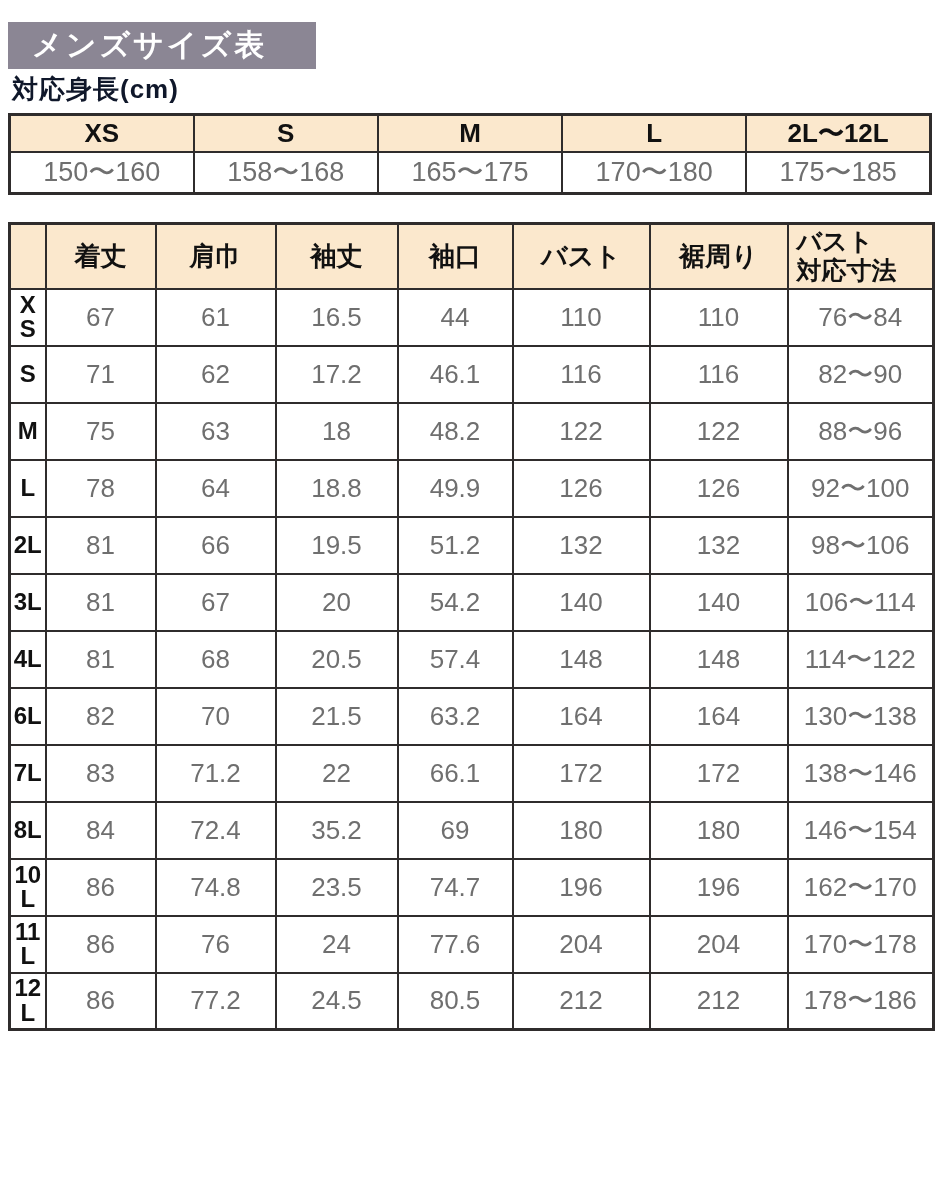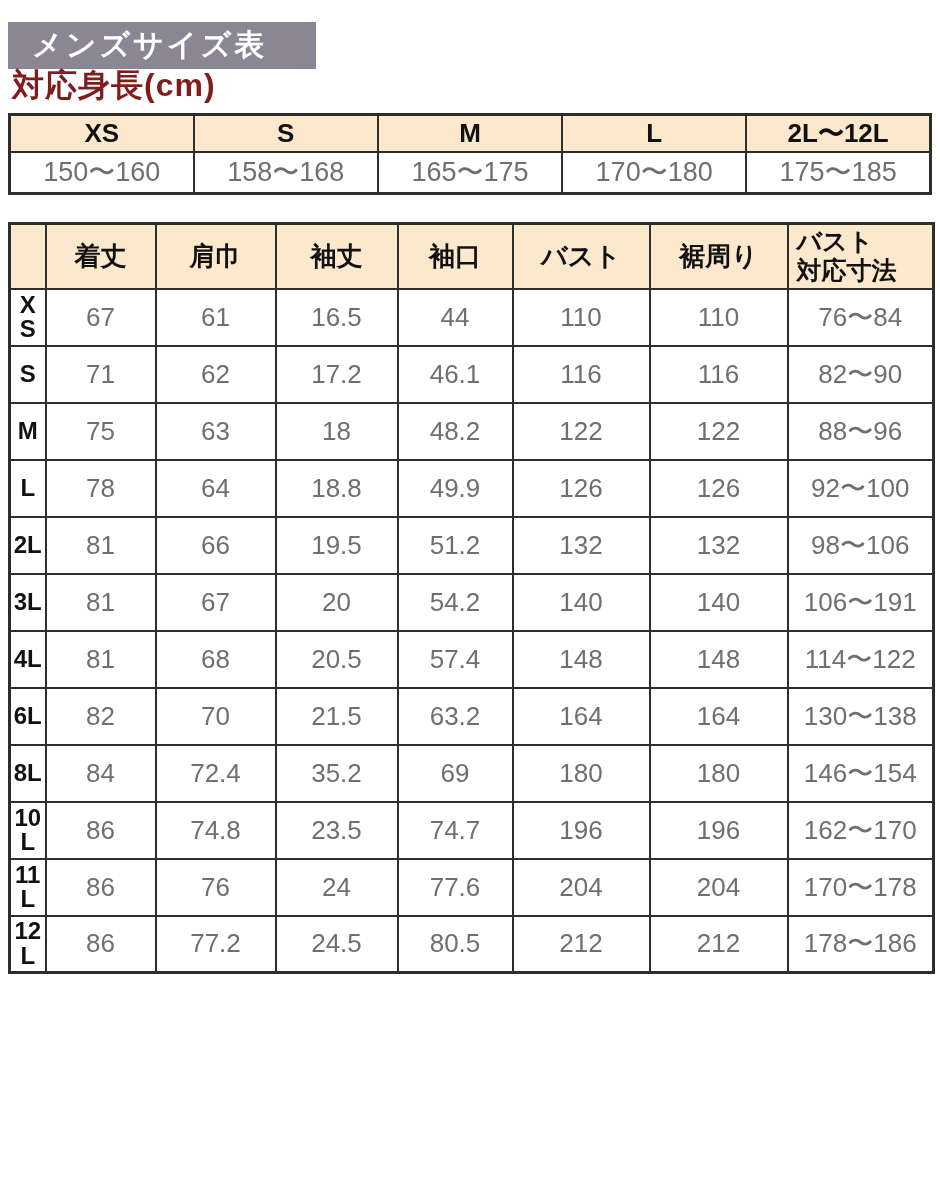--- a/index.html
+++ b/index.html
@@ -1,22 +1,22 @@
 <!DOCTYPE html>
 <html><head>
 <meta charset="utf-8">
 <style>
   * { margin:0; padding:0; box-sizing:border-box; }
   html,body { width:940px; height:1200px; background:#ffffff;
     font-family:"Liberation Sans","DejaVu Sans",sans-serif; }
   .banner { position:absolute; left:8px; top:22px; width:308px; height:47px;
     background:#8b8694; color:#ffffff; font-size:30px; font-weight:bold;
     display:flex; align-items:center; padding-left:24px; letter-spacing:3px; }
-  .height-label { position:absolute; left:12px; top:64px; font-size:32px;
-    font-weight:bold; color:#7f1d1d; letter-spacing:1px; }
+  .height-label { position:absolute; left:12px; top:72px; font-size:26px;
+    font-weight:bold; color:#0f172a; letter-spacing:1px; }
   table { border-collapse:collapse; table-layout:fixed; }
   .height-table { position:absolute; left:8px; top:113px; width:924px;
     border:3px solid #2f2c2c; }
   .height-table th, .height-table td { border:2px solid #2f2c2c; text-align:center; }
   .height-table th { background:#fbe8cd; color:#111111; font-size:26px;
     font-weight:bold; height:31px; }
   .height-table td { color:#6f6f6f; font-size:27px; height:41px; }
   .size-table { position:absolute; left:8px; top:222px; width:924px;
     border:3px solid #2f2c2c; }
   .size-table th, .size-table td { border:2px solid #2f2c2c; }
@@ -145,21 +145,21 @@
     <td class="val">98〜106</td>
   </tr>
       <tr>
     <th class="size-cell">3L</th>
     <td class="val">81</td>
     <td class="val">67</td>
     <td class="val">20</td>
     <td class="val">54.2</td>
     <td class="val">140</td>
     <td class="val">140</td>
-    <td class="val">106〜191</td>
+    <td class="val">106〜114</td>
   </tr>
       <tr>
     <th class="size-cell">4L</th>
     <td class="val">81</td>
     <td class="val">68</td>
     <td class="val">20.5</td>
     <td class="val">57.4</td>
     <td class="val">148</td>
     <td class="val">148</td>
     <td class="val">114〜122</td>
@@ -168,20 +168,30 @@
     <th class="size-cell">6L</th>
     <td class="val">82</td>
     <td class="val">70</td>
     <td class="val">21.5</td>
     <td class="val">63.2</td>
     <td class="val">164</td>
     <td class="val">164</td>
     <td class="val">130〜138</td>
   </tr>
       <tr>
+    <th class="size-cell">7L</th>
+    <td class="val">83</td>
+    <td class="val">71.2</td>
+    <td class="val">22</td>
+    <td class="val">66.1</td>
+    <td class="val">172</td>
+    <td class="val">172</td>
+    <td class="val">138〜146</td>
+  </tr>
+      <tr>
     <th class="size-cell">8L</th>
     <td class="val">84</td>
     <td class="val">72.4</td>
     <td class="val">35.2</td>
     <td class="val">69</td>
     <td class="val">180</td>
     <td class="val">180</td>
     <td class="val">146〜154</td>
   </tr>
       <tr>

